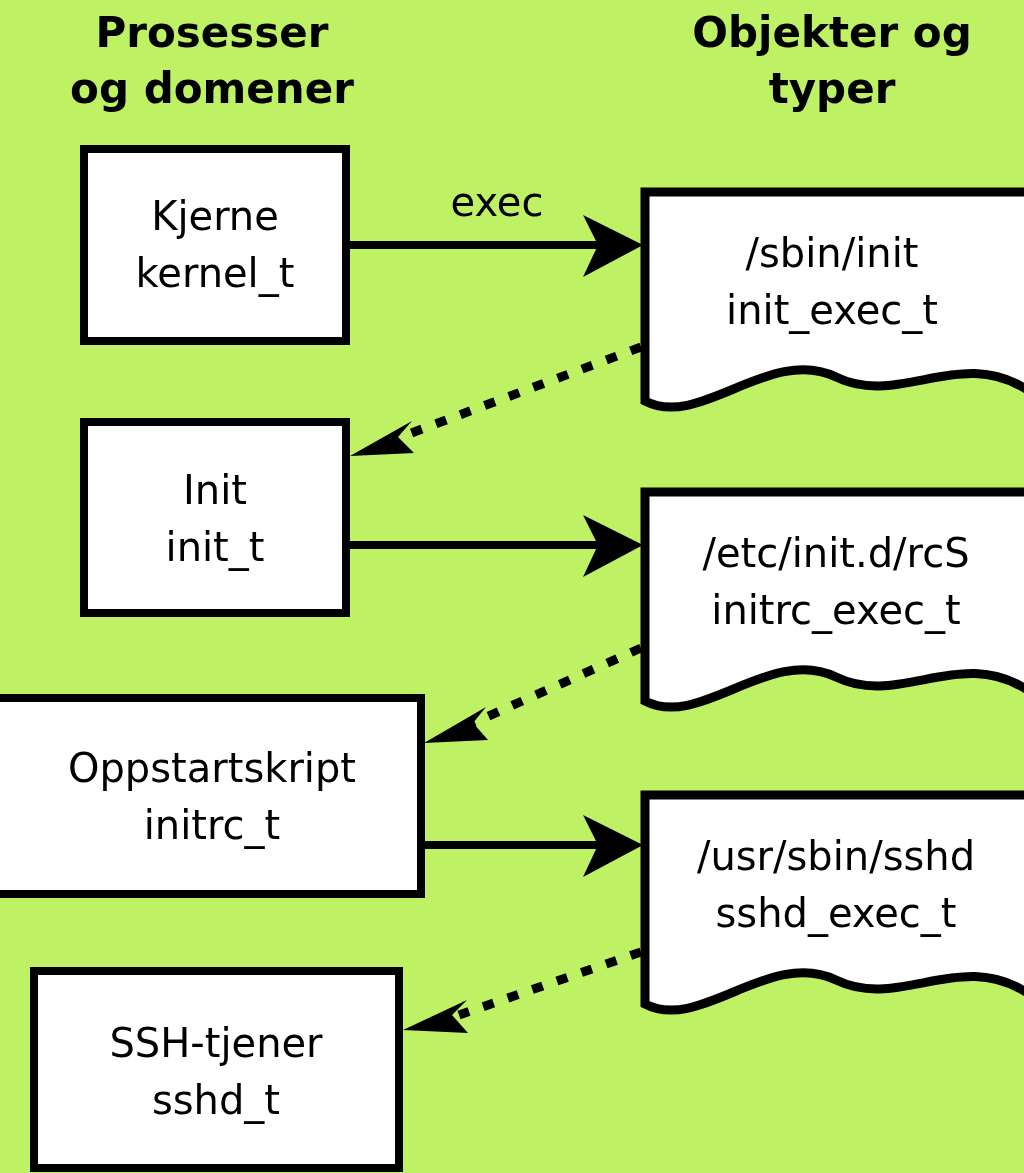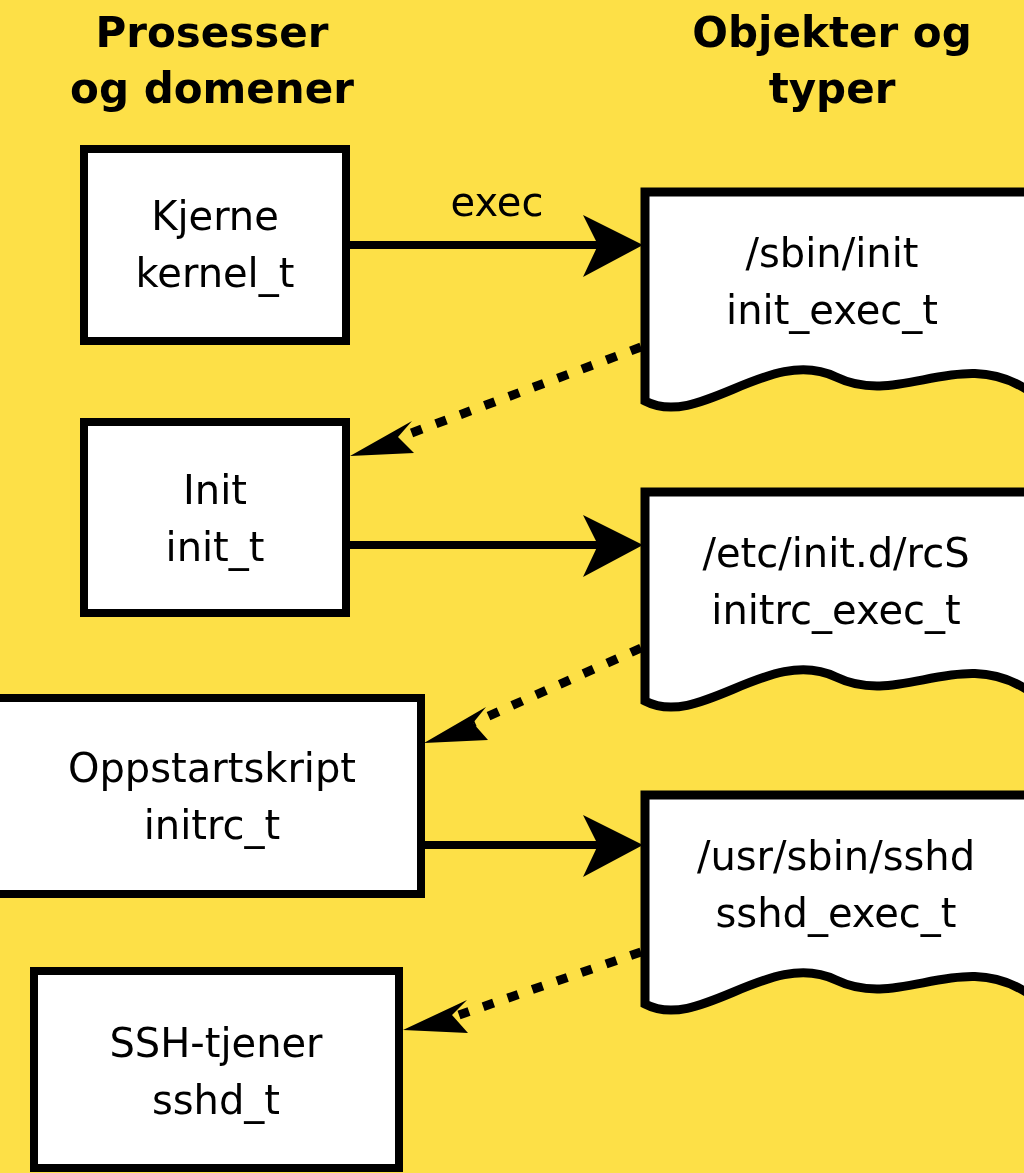--- a/index.html
+++ b/index.html
@@ -10,21 +10,21 @@
   body {
     width: 1024px;
     height: 1173px;
     font-family: "DejaVu Sans", sans-serif;
     overflow: hidden;
   }
   #diagram-root {
     position: relative;
     width: 1024px;
     height: 1173px;
-    background: #fde047;
+    background: #bef264;
   }
   svg.canvas {
     position: absolute;
     top: 0;
     left: 0;
     width: 1024px;
     height: 1173px;
   }
   .col-title {
     font-family: "DejaVu Sans", sans-serif;

